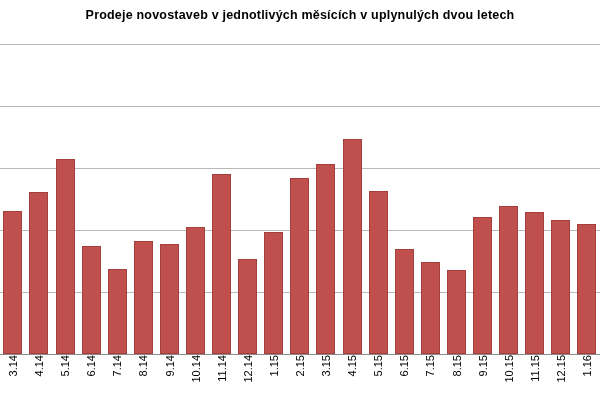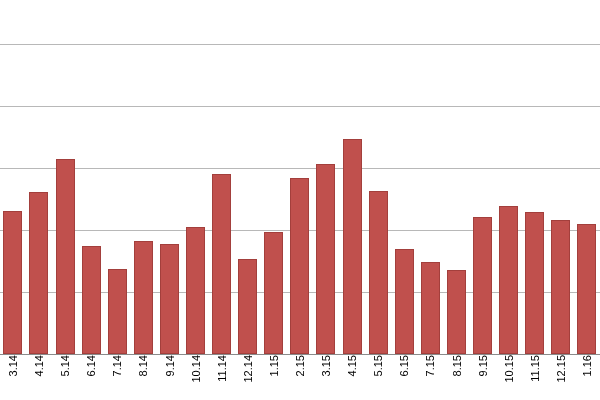--- a/index.html
+++ b/index.html
@@ -84,20 +84,21 @@
     transform-origin: center;
     white-space: nowrap;
     letter-spacing: 0px;
   }
 </style>
 </head>
 <body>
 
 <div id="chart-root">
 
+  <div id="chart-title">Prodeje novostaveb v jednotlivých měsících v uplynulých dvou letech</div>
 
   <div id="plot-area">
     <div class="gridline" style="top:0px;"></div>
     <div class="gridline" style="top:62px;"></div>
     <div class="gridline" style="top:124px;"></div>
     <div class="gridline" style="top:186px;"></div>
     <div class="gridline" style="top:248px;"></div>
     <div id="axis-baseline"></div>
     <div id="bars-layer">
         <div class="bar" style="left: 3px; width: 19px; height: 143px;"></div>

